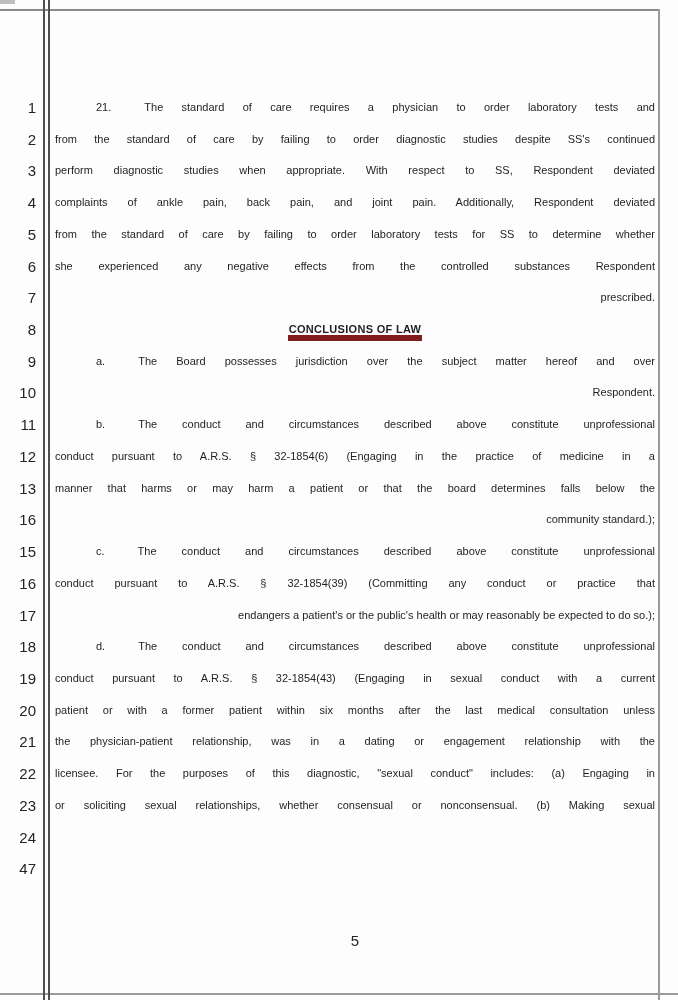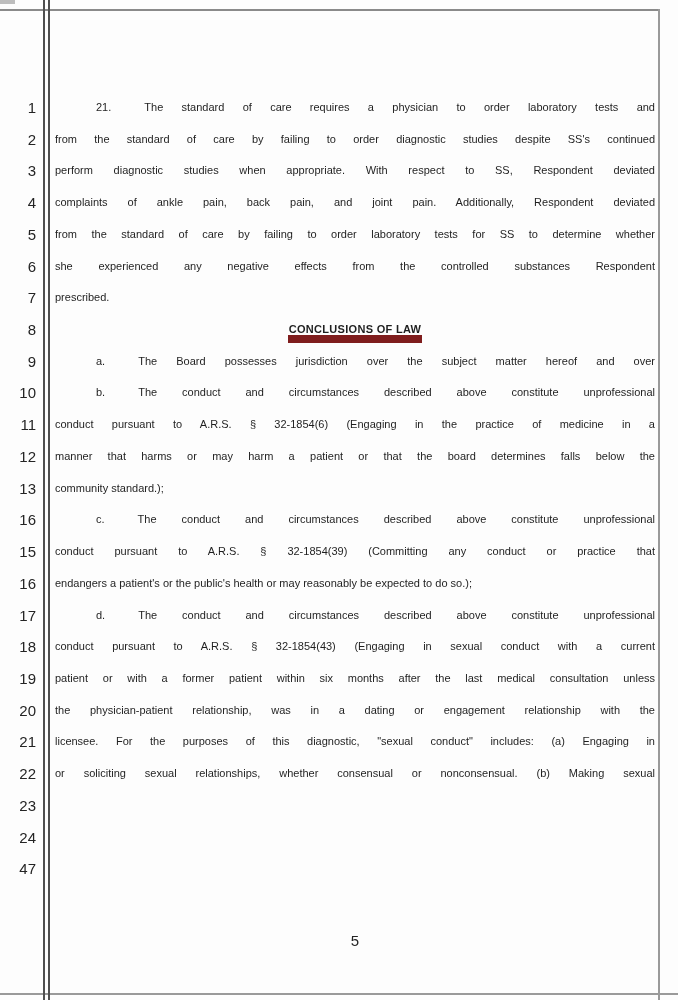--- a/index.html
+++ b/index.html
@@ -59,29 +59,29 @@
     line-height: 31.72px;
     font-size: 11px;
     white-space: normal;
     overflow: hidden;
   }
   .trow.justify {
     text-align: justify;
     text-align-last: justify;
   }
   .trow.plain {
-    text-align: left;
+    text-align: right;
   }
   .trow.heading {
     text-align: center;
   }
   .trow.heading .heading-text {
     font-weight: bold;
     letter-spacing: 0.3px;
-    border-bottom: 8px solid #7f1d1d;
+    border-bottom: 6px solid #7f1d1d;
     padding: 0 1px 0px 1px;
   }
   .indent { display: inline-block; width: 41px; }
   .tab    { display: inline-block; width: 33px; }
   
   .pagenum {
     position: absolute; left: 55px; top: 925px; width: 600px;
     text-align: center;
     font-size: 15px;
     line-height: 31px;
@@ -128,20 +128,21 @@
   <div class="textcol">
       <div class="trow justify"><span class="indent"></span><span>21.</span><span class="tab"></span><span>The standard of care requires a physician to order laboratory tests and</span></div>
       <div class="trow justify">from the standard of care by failing to order diagnostic studies despite SS's continued</div>
       <div class="trow justify">perform diagnostic studies when appropriate. With respect to SS, Respondent deviated</div>
       <div class="trow justify">complaints of ankle pain, back pain, and joint pain.  Additionally, Respondent deviated</div>
       <div class="trow justify">from the standard of care by failing to order laboratory tests for SS to determine whether</div>
       <div class="trow justify">she experienced any negative effects from the controlled substances Respondent</div>
       <div class="trow plain">prescribed.</div>
       <div class="trow heading"><span class="heading-text">CONCLUSIONS OF LAW</span></div>
       <div class="trow justify"><span class="indent"></span><span>a.</span><span class="tab"></span><span>The Board possesses jurisdiction over the subject matter hereof and over</span></div>
+      <div class="trow plain">Respondent.</div>
       <div class="trow justify"><span class="indent"></span><span>b.</span><span class="tab"></span><span>The conduct and circumstances described above constitute unprofessional</span></div>
       <div class="trow justify">conduct pursuant to A.R.S. § 32-1854(6) (Engaging in the practice of medicine in a</div>
       <div class="trow justify">manner that harms or may harm a patient or that the board determines falls below the</div>
       <div class="trow plain">community standard.);</div>
       <div class="trow justify"><span class="indent"></span><span>c.</span><span class="tab"></span><span>The conduct and circumstances described above constitute unprofessional</span></div>
       <div class="trow justify">conduct pursuant to A.R.S. § 32-1854(39) (Committing any conduct or practice that</div>
       <div class="trow plain">endangers a patient's or the public's health or may reasonably be expected to do so.);</div>
       <div class="trow justify"><span class="indent"></span><span>d.</span><span class="tab"></span><span>The conduct and circumstances described above constitute unprofessional</span></div>
       <div class="trow justify">conduct pursuant to A.R.S. § 32-1854(43) (Engaging in sexual conduct with a current</div>
       <div class="trow justify">patient or with a former patient within six months after the last medical consultation unless</div>

